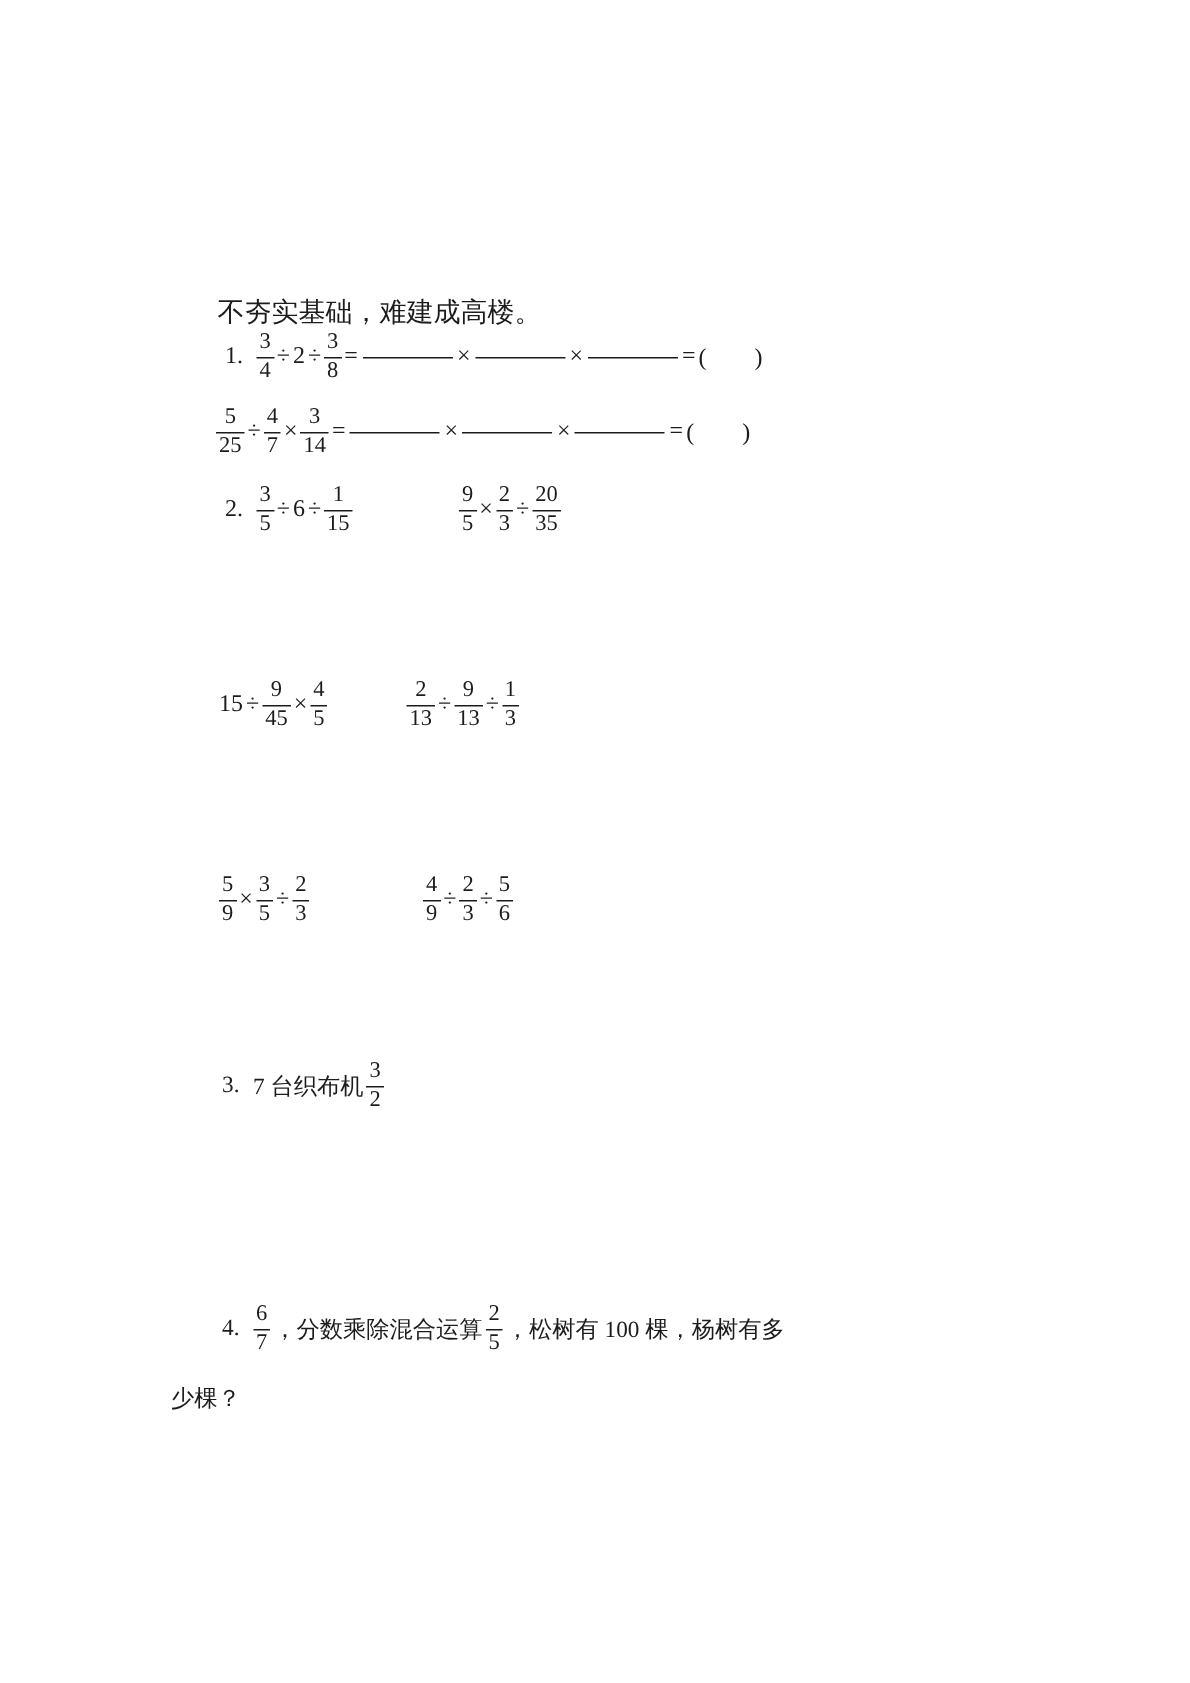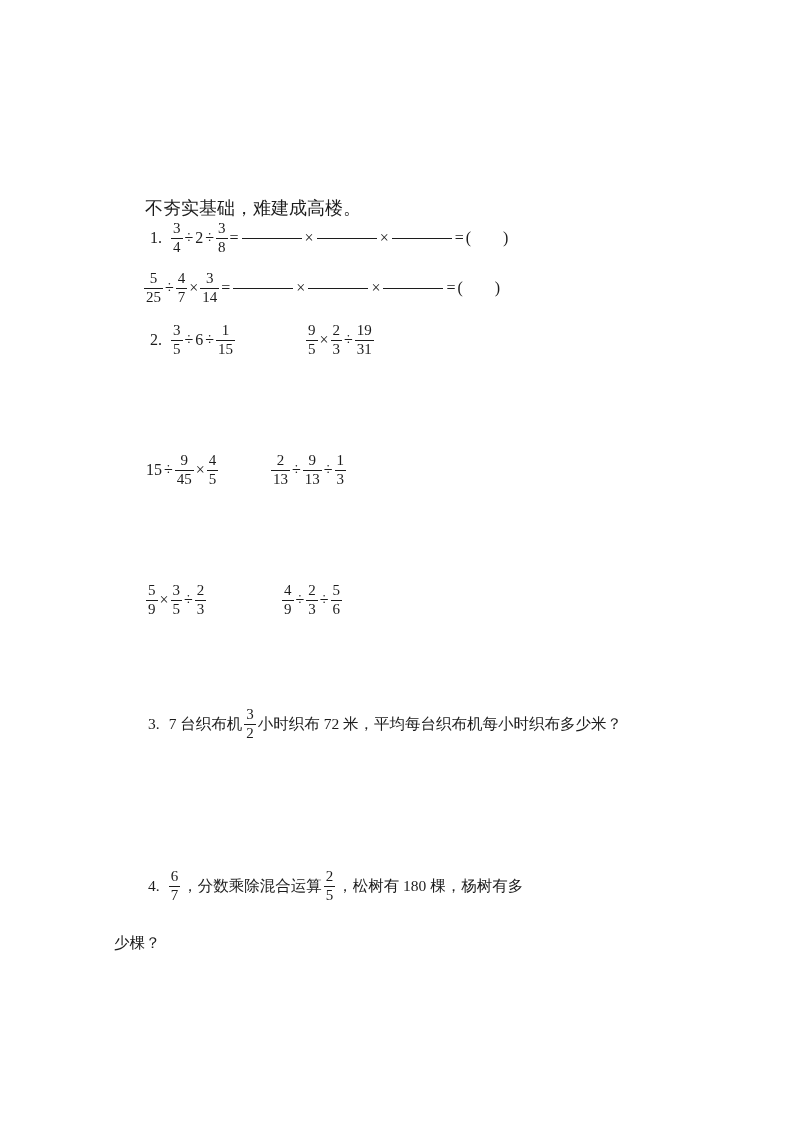--- a/index.html
+++ b/index.html
@@ -107,22 +107,22 @@
         <span class="num">9</span>
         <span class="den">5</span>
       </span>
       <span class="txt">×</span>
       <span class="frac">
         <span class="num">2</span>
         <span class="den">3</span>
       </span>
       <span class="txt">÷</span>
       <span class="frac">
-        <span class="num">19</span>
-        <span class="den">31</span>
+        <span class="num">20</span>
+        <span class="den">35</span>
       </span>
     </div>
 
   <div class="expr" style="left:145px; top:448px;">
       <span class="txt">15</span>
       <span class="txt">÷</span>
       <span class="frac">
         <span class="num">9</span>
         <span class="den">45</span>
       </span>
@@ -184,34 +184,33 @@
       </span>
     </div>
 
   <div class="expr para" style="left:148px; top:702px;">
       <span class="qlabel">3.</span>
       <span class="txt">7 台织布机</span>
       <span class="frac">
         <span class="num">3</span>
         <span class="den">2</span>
       </span>
-      <span class="txt">小时织布 72 米，平均每台织布机每小时织布多少米？</span>
     </div>
 
   <div class="expr para" style="left:148px; top:864px;">
       <span class="qlabel">4.</span>
       <span class="frac">
         <span class="num">6</span>
         <span class="den">7</span>
       </span>
       <span class="txt">，分数乘除混合运算</span>
       <span class="frac">
         <span class="num">2</span>
         <span class="den">5</span>
       </span>
-      <span class="txt">，松树有 180 棵，杨树有多</span>
-    </div>
-
-  <div class="expr para" style="left:113px; top:910px;align-items:flex-end;">
+      <span class="txt">，松树有 100 棵，杨树有多</span>
+    </div>
+
+  <div class="expr para" style="left:113px; top:910px;">
       <span class="txt">少棵？</span>
     </div>
 
 </div>
 
 </body></html>

